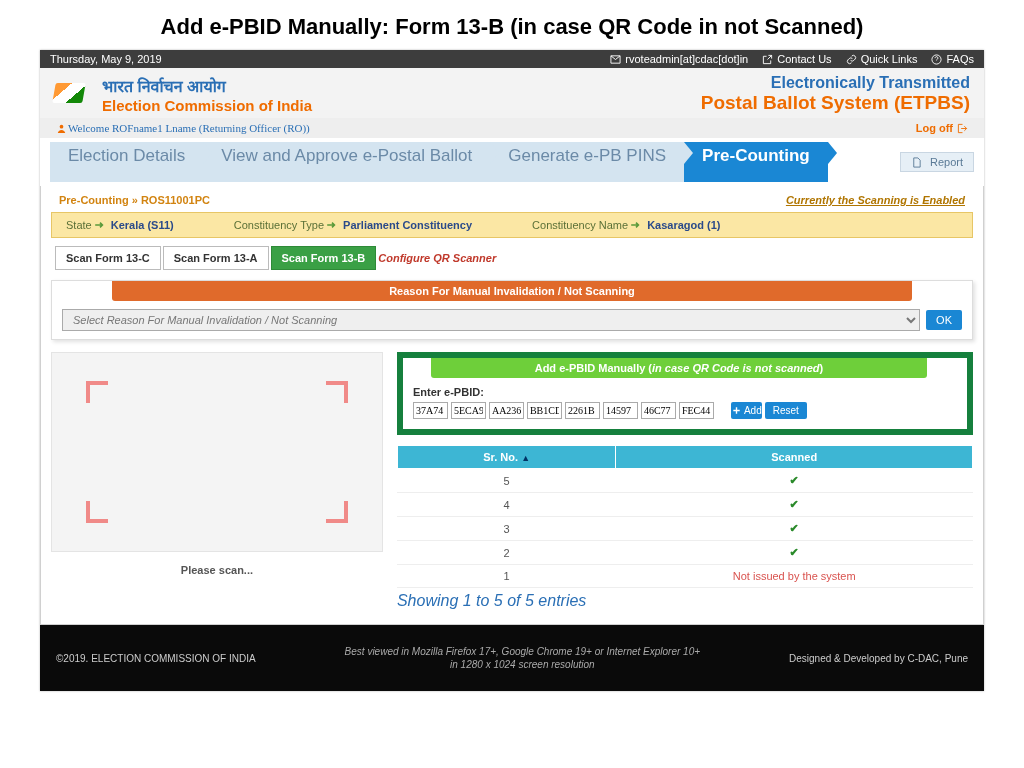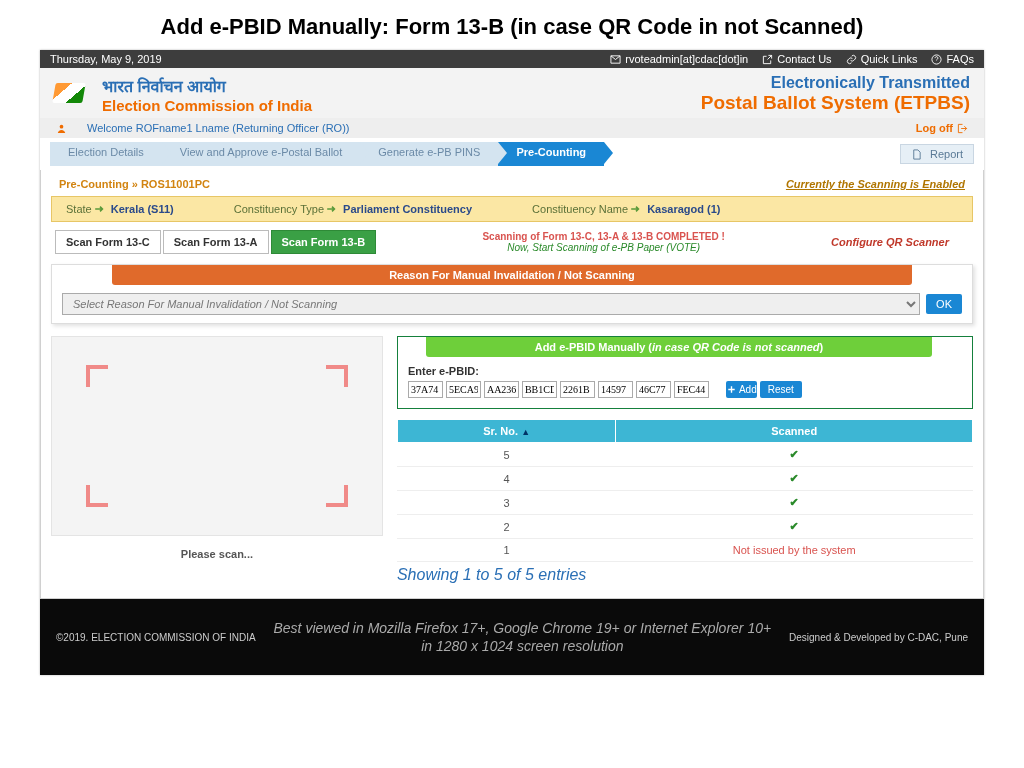--- a/index.html
+++ b/index.html
@@ -13,24 +13,24 @@
     .header-row { display: flex; justify-content: space-between; align-items: center; padding: 6px 14px 4px; background: #f3f3f3; }
     .header-left { display: flex; align-items: center; gap: 12px; }
     .logo-mark { width: 36px; height: 30px; position: relative; }
     .logo-mark::before { content: ""; position: absolute; left: 0; top: 4px; width: 30px; height: 20px; background: linear-gradient(135deg, #ff9933 33%, #fff 33% 66%, #138808 66%); transform: skewX(-10deg); border-radius: 2px; }
     .header-hindi { color: #2a6fb5; font-size: 16px; font-weight: bold; }
     .header-eng { color: #ef6c00; font-size: 15px; font-weight: 600; }
     .header-right { text-align: right; }
     .header-right .et { color: #2a6fb5; font-size: 16px; font-weight: bold; }
     .header-right .pb { color: #ef6c00; font-size: 19px; font-weight: 600; }
     .welcome-bar { display: flex; justify-content: space-between; align-items: center; padding: 4px 16px; background: #eee; font-size: 11px; }
-    .welcome-bar .wl { color: #2a6fb5; display: inline-flex; gap: 20px; align-items: center; }
+    .welcome-bar .wl { color: #2a6fb5; display: inline-flex; gap: 1px; align-items: center; font-family: Liberation Serif, serif; }
     .welcome-bar .logoff { color: #ef6c00; font-weight: bold; display: inline-flex; gap: 4px; align-items: center; cursor: pointer; }
     .nav-row { display: flex; align-items: center; padding: 4px 10px; background: #fff; gap: 0; }
-    .nav-tab { position: relative; padding: 4px 18px 8px 18px; font-size: 11px; color: #6b8aa7; background: #d4e4f0; cursor: pointer; }
+    .nav-tab { position: relative; padding: 4px 18px 16px 18px; font-size: 17px; color: #6b8aa7; background: #d4e4f0; cursor: pointer; }
     .nav-tab.active { background: #1a87d4; color: #fff; font-weight: bold; }
     .nav-tab::after { content: ""; position: absolute; right: -9px; top: 0; border-top: 11px solid transparent; border-bottom: 11px solid transparent; border-left: 9px solid #d4e4f0; z-index: 1; }
     .nav-tab.active::after { border-left-color: #1a87d4; }
     .nav-spacer { flex: 1; }
     .report-btn { border: 1px solid #c9d6e2; background: #e6eff6; padding: 3px 10px; font-size: 11px; color: #5a7a96; cursor: pointer; display: inline-flex; gap: 8px; align-items: center; }
     .content-area { border: 1px solid #d0d0d0; border-top: none; padding: 6px 10px 12px; background: #fff; }
     .breadcrumb-row { display: flex; justify-content: space-between; align-items: center; font-size: 11px; padding: 2px 8px 6px; }
     .breadcrumb-row .bc { color: #d28411; font-weight: bold; }
     .scan-status { color: #b07500; font-weight: bold; font-style: italic; text-decoration: underline; }
     .meta-bar { background: #fbe7a4; border: 1px solid #e7c666; padding: 6px 14px; font-size: 11px; display: flex; gap: 60px; align-items: center; margin-bottom: 8px; }
@@ -52,37 +52,37 @@
     .reason-body { padding: 8px 10px; display: flex; gap: 6px; align-items: center; }
     .reason-body select { flex: 1; border: 1px solid #aaa; padding: 3px 6px; font-size: 11px; color: #777; font-style: italic; }
     .ok-btn { background: #1a87d4; color: #fff; border: none; padding: 4px 10px; font-size: 11px; cursor: pointer; border-radius: 2px; }
     .scan-panel { background: #f4f4f4; border: 1px solid #e4e4e4; height: 200px; position: relative; margin-bottom: 6px; }
     .corner { position: absolute; width: 22px; height: 22px; border: 4px solid #f08a88; }
     .corner.tl { top: 28px; left: 34px; border-right: none; border-bottom: none; }
     .corner.tr { top: 28px; right: 34px; border-left: none; border-bottom: none; }
     .corner.bl { bottom: 28px; left: 34px; border-right: none; border-top: none; }
     .corner.br { bottom: 28px; right: 34px; border-left: none; border-top: none; }
     .pls-scan { text-align: center; color: #555; font-weight: bold; font-size: 11px; padding-top: 6px; }
-    .add-panel { border: 1px solid #15803d; background: #fff; }
+    .add-panel { border: 6px solid #15803d; background: #fff; }
     .add-head { background: #6ecf3a; color: #fff; font-size: 11px; font-weight: bold; padding: 4px; text-align: center; margin: 0 40px 0 28px; border-radius: 0 0 3px 3px; }
     .add-head em { font-style: italic; }
     .add-body { padding: 8px 10px 10px; }
     .add-body .lbl { font-size: 11px; font-weight: bold; color: #333; display: block; margin-bottom: 4px; }
     .pbid-row { display: flex; align-items: center; gap: 3px; flex-wrap: wrap; }
     .pbid-row input { width: 35px; border: 1px solid #aaa; padding: 2px 2px; font-size: 10px; text-align: left; font-family: Liberation Serif, serif; }
     .add-btn { background: #1a87d4; color: #fff; border: none; padding: 3px 0; font-size: 10px; cursor: pointer; margin-left: 14px; display: inline-flex; gap: 2px; align-items: center; border-radius: 2px; }
     .reset-btn { background: #1a87d4; color: #fff; border: none; padding: 3px 8px; font-size: 10px; cursor: pointer; border-radius: 2px; }
     .data-table { width: 100%; border-collapse: collapse; margin-top: 10px; font-size: 11px; }
     .data-table th { background: #3db6d4; color: #fff; padding: 5px; font-weight: bold; border: 1px solid #fff; }
     .data-table td { padding: 5px; text-align: center; border-bottom: 1px solid #eee; color: #555; }
     .data-table td .check { color: #2a8a2a; font-weight: bold; }
     .data-table td.notiss { color: #d9534f; }
     .entries-info { color: #2a6fb5; font-size: 16px; padding: 4px 0 2px; font-style: italic; }
     .footer-bar { background: #0a0a0a; color: #ccc; font-size: 10px; padding: 20px 16px; display: flex; justify-content: space-between; align-items: center; }
-    .footer-bar .mid { text-align: center; font-style: italic; color: #aaa; font-size: 14px; line-height: 1.3; flex: 1; }
+    .footer-bar .mid { text-align: center; font-style: italic; color: #aaa; font-size: 10px; line-height: 1.3; flex: 1; }
   </style>
 </head>
 <body>
 
 <h1 class="slide-title">Add e-PBID Manually: Form 13-B    (in case QR Code in not Scanned)</h1>
 
 <div class="app-frame">
 
   <div class="top-bar">
     <span>Thursday, May 9, 2019</span>
@@ -175,24 +175,20 @@
           </svg> <span class="mval">Parliament Constituency</span></span>
       <span><span class="mlabel">Constituency Name</span><svg class="arrow-svg" viewBox="0 0 12 10">
             <path d="M0 5h8M6 2l3 3-3 3" fill="none" stroke="#5a9a3a" stroke-width="2"></path>
           </svg> <span class="mval">Kasaragod  (1)</span></span>
     </div>
 
     <div class="tab-strip">
       <div class="ftab">Scan Form 13-C</div>
       <div class="ftab">Scan Form 13-A</div>
       <div class="ftab active">Scan Form 13-B</div>
-      <div class="msg">
-        <div class="l1">Scanning of Form 13-C, 13-A &amp; 13-B COMPLETED !</div>
-        <div class="l2">Now, Start Scanning of e-PB Paper (VOTE)</div>
-      </div>
       <span class="cfg">Configure QR Scanner</span>
     </div>
 
     <div class="reason-box">
       <div class="reason-head">Reason For Manual Invalidation / Not Scanning</div>
       <div class="reason-body">
         <select>
           <option>Select Reason For Manual Invalidation / Not Scanning</option>
         </select>
         <button class="ok-btn">OK</button>

